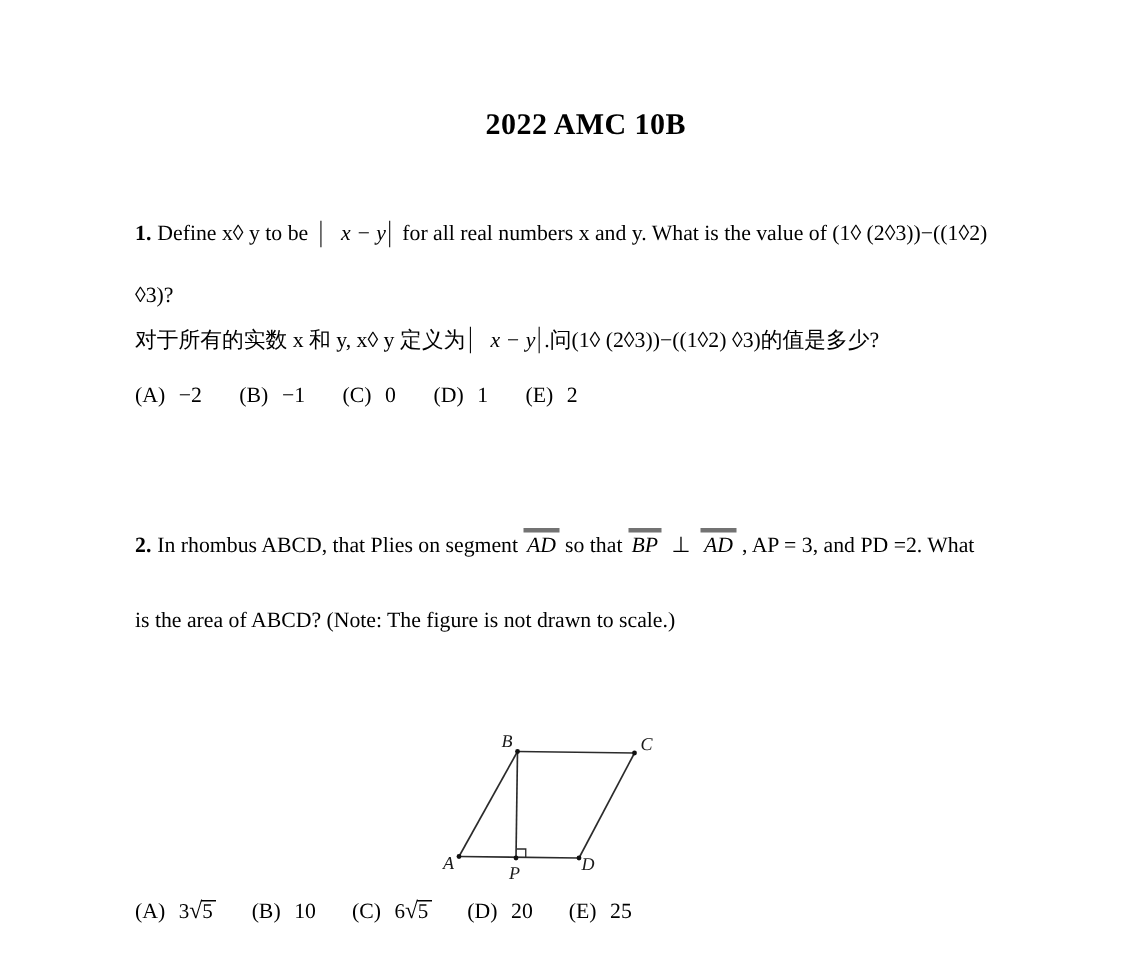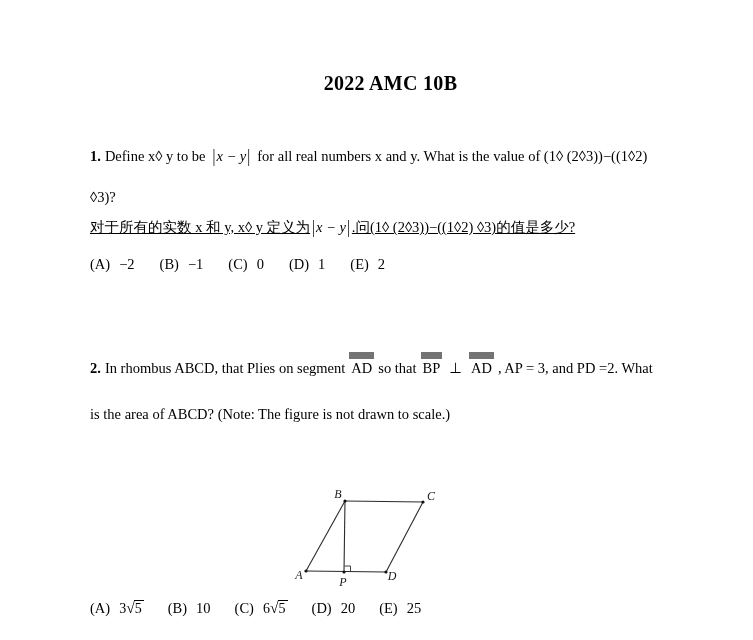--- a/index.html
+++ b/index.html
@@ -23,26 +23,26 @@
   .pnum { font-weight: bold; margin-right: 4px; }
 
   
   .abs { display: inline-block; margin: 0 6px; }
   .abs.tight { margin: 0 1px; }
   .abs .bar {
     display: inline-block; font-style: normal;
     transform: scaleY(1.35); transform-origin: center 60%;
     padding: 0 1px;
   }
-  .math-i { font-style: italic; }
+  .math-i { font-style: italic; padding-left: 11px; }
 
   
   .ov {
-    display: inline-block; 
-    border-top: 7px solid #737373; line-height: 1.12;
+    display: inline-block; font-style: italic;
+    border-top: 3px solid #737373; line-height: 1.12;
     padding: 1px 2px 0 2px; margin: 0 4px;
   }
   .ov.tight { margin: 0 2px; }
   .perp { display: inline-block; margin: 0 3px; font-style: normal; }
 
   
   .choices {
     position: absolute; left: 90px; display: flex; align-items: baseline;
     font-size: 14.5px; white-space: nowrap;
   }
@@ -69,21 +69,21 @@
   <div class="title">2022 AMC 10B</div>
 
   <div class="line" style="top:145px;">
     <span class="pnum">1.</span><span>Define x◊ y to be</span><span class="abs"><span class="bar">|</span><span class="math-i">x − y</span><span class="bar">|</span></span><span>for all real numbers x and y. What is the value of (1◊ (2◊3))−((1◊2)</span>
   </div>
 
   <div class="line" style="top:186px;">
     <span>◊3)?</span>
   </div>
 
-  <div class="line" style="top:216px;text-decoration:underline;">
+  <div class="line" style="top:216px;">
     <span>对于所有的实数 x 和 y, x◊ y 定义为</span><span class="abs tight"><span class="bar">|</span><span class="math-i">x − y</span><span class="bar">|</span></span><span>.问(1◊ (2◊3))−((1◊2) ◊3)的值是多少?</span>
   </div>
 
   <div class="choices choices-1">
     <span class="choice">
         <span class="cl">(A)</span>
         <span class="cv">−2</span>
       </span>
     <span class="choice">
         <span class="cl">(B)</span>

